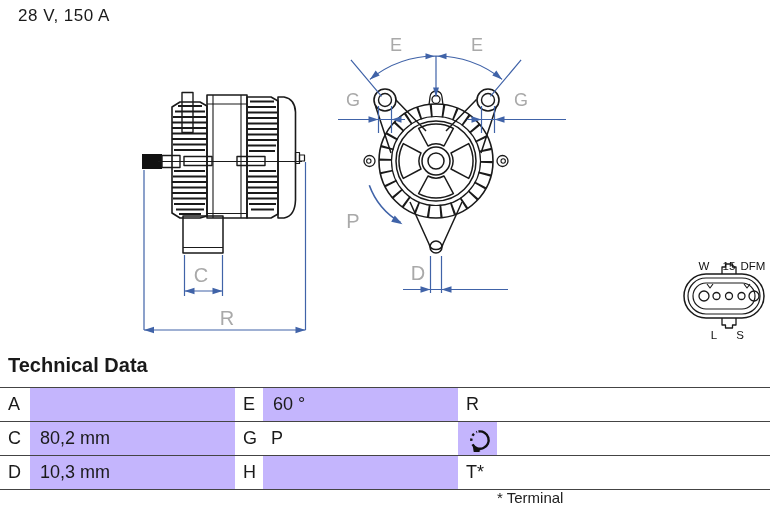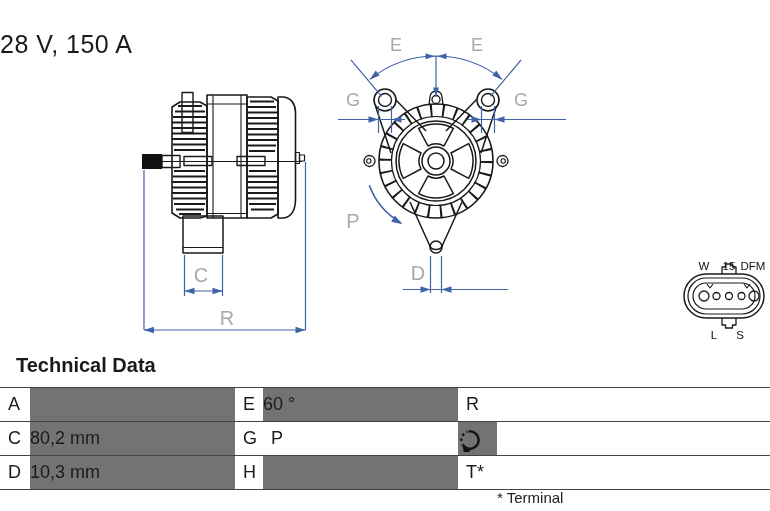--- a/index.html
+++ b/index.html
@@ -1,25 +1,25 @@
 <!DOCTYPE html>
 <html><head>
 <meta charset="utf-8">
 <style>
   html,body{margin:0;padding:0;background:#fff;}
   #canvas{position:relative;width:770px;height:511px;background:#fff;overflow:hidden;
           font-family:"Liberation Sans",sans-serif;color:#1a1a1a;}
-  #hdr{position:absolute;left:0;top:6px;font-size:25px;letter-spacing:.5px;margin-top:24px;}
-  #tech-heading{position:absolute;left:8px;top:354px;font-size:20px;font-weight:bold;margin-left:8px;}
+  #hdr{position:absolute;left:18px;top:6px;font-size:17px;letter-spacing:.5px;}
+  #tech-heading{position:absolute;left:8px;top:354px;font-size:20px;font-weight:bold;}
   #drawing-svg{position:absolute;left:0;top:0;}
   #tech-table{position:absolute;left:0;top:387px;width:770px;border-top:1px solid #444;}
   .t-row{display:grid;grid-template-columns:30px 205px 28px 195px 39px 273px;
          height:33px;border-bottom:1px solid #444;align-items:center;font-size:18px;}
   .lbl{background:#fff;height:100%;display:flex;align-items:center;padding-left:8px;box-sizing:border-box;}
-  .val{background:#737373;height:100%;display:flex;align-items:center;box-sizing:border-box;}
+  .val{background:#c4b5fd;height:100%;display:flex;align-items:center;padding-left:10px;box-sizing:border-box;}
   #footnote{position:absolute;left:497px;top:489px;font-size:15px;color:#222;}
   svg text{font-family:"Liberation Sans",sans-serif;}
   .dimletter{fill:#a9a9a9;}
   .blk{stroke:#1a1a1a;fill:none;stroke-linejoin:round;}
   .blu{stroke:#4063a8;fill:none;}
   .bluf{fill:#4063a8;stroke:none;}
 </style>
 </head>
 <body>
 

